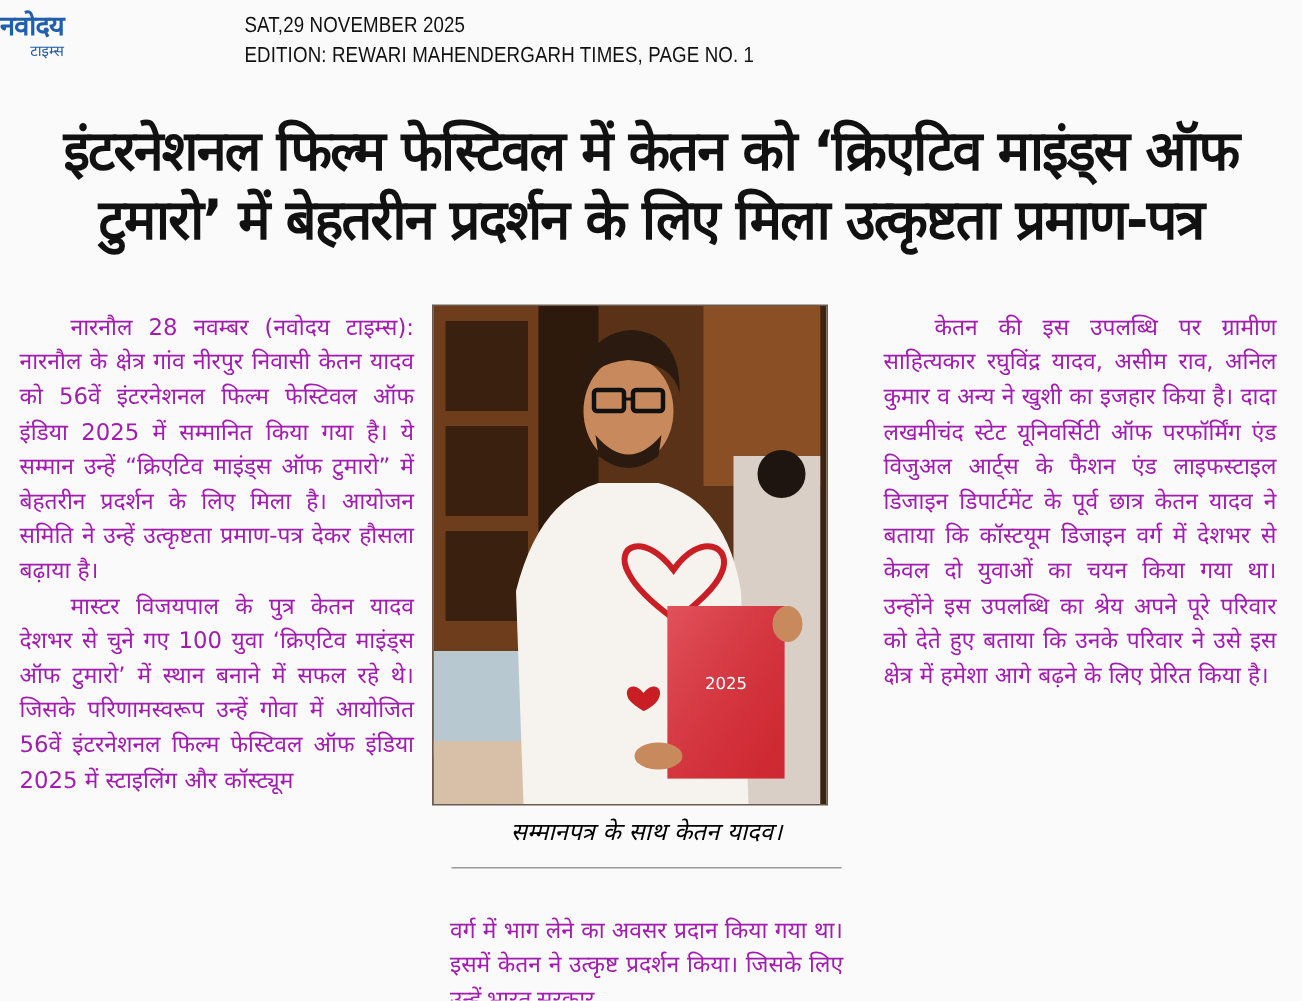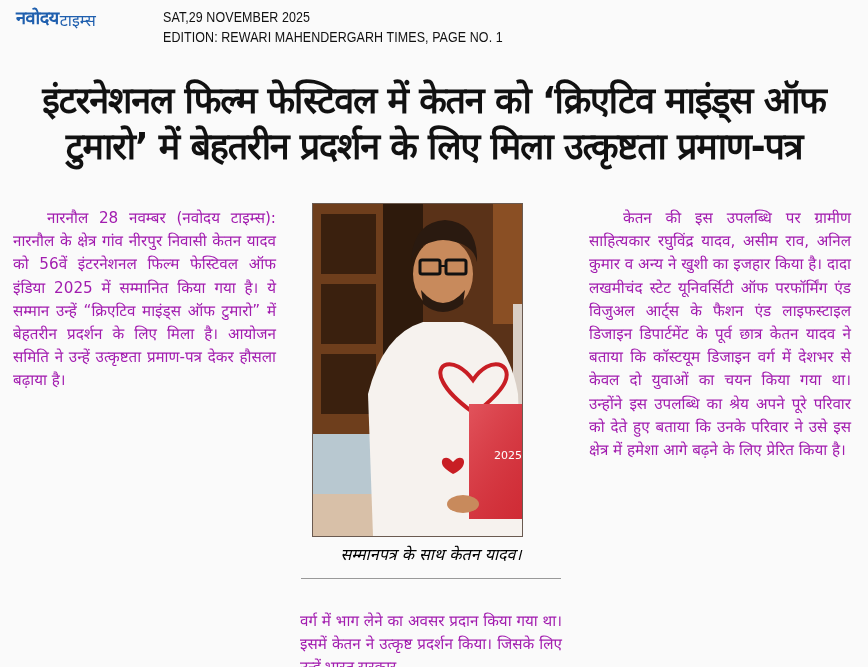--- a/index.html
+++ b/index.html
@@ -8,32 +8,33 @@
     background: #fafafa;
     font-family: "DejaVu Sans", sans-serif;
     color: #1a1a1a;
     position: relative;
   }
   .masthead {
     position: absolute; left: 0; top: 0; width: 868px; height: 60px;
     background: #fafafa;
   }
   .logo {
-    position: absolute; left: 16px; top: 8px;
+    position: absolute; left: 0; top: 8px;
     display: flex; align-items: flex-end;
     color: #1f5fae;
+    flex-direction: column;
   }
   .logo-main {
     font-family: "DejaVu Sans", sans-serif;
     font-weight: bold; font-size: 18px; line-height: 20px;
     letter-spacing: -0.5px;
   }
   .logo-sub {
     font-family: "DejaVu Sans", sans-serif;
-    font-size: 16px; line-height: 14px; margin-left: 1px;
+    font-size: 10px; line-height: 14px; margin-left: 1px;
   }
   .meta {
     position: absolute; left: 163px; top: 7px;
     font-family: "Liberation Sans", sans-serif;
     font-size: 14.5px; line-height: 20px; color: #111;
     transform: scaleX(0.86); transform-origin: left top;
     letter-spacing: 0.1px;
   }
   .headline {
     position: absolute; left: 8px; top: 78px; width: 852px;
@@ -48,21 +49,21 @@
     font-family: "DejaVu Sans", sans-serif;
     font-size: 15.2px; line-height: 23.2px; color: #a21caf;
     text-align: justify;
   }
   .col p { margin: 0; text-indent: 34px; }
   .col p.noindent { text-indent: 0; }
   .col-left { left: 13px; width: 263px; }
   .col-right { left: 589px; width: 262px; top: 207px; }
   .col-mid { left: 300px; width: 262px; top: 609px; font-family: Liberation Serif, serif; }
   .photo {
-    position: absolute; left: 312px; top: 203px; width: 211px; height: 334px;
+    position: absolute; left: 288px; top: 203px; width: 264px; height: 334px;
     border: 1px solid #6a5a50; box-sizing: border-box; overflow: hidden;
     background: linear-gradient(90deg, #4a2a14 0%, #6b3a18 25%, #8a5426 45%, #5a3018 70%, #3a2414 100%);
   }
   .caption {
     position: absolute; left: 301px; top: 543px; width: 260px;
     text-align: center;
     font-family: "DejaVu Sans", sans-serif; font-style: italic;
     font-size: 16px; line-height: 24px; color: #000000;
   }
   .caption-rule {
@@ -84,20 +85,21 @@
   </div>
 </div>
 
 <h1 class="headline" style="margin:0;">
   <div>इंटरनेशनल फिल्म फेस्टिवल में केतन को ‘क्रिएटिव माइंड्स ऑफ</div>
   <div>टुमारो’ में बेहतरीन प्रदर्शन के लिए मिला उत्कृष्टता प्रमाण-पत्र</div>
 </h1>
 
 <div class="col col-left">
   <p>नारनौल 28 नवम्बर (नवोदय टाइम्स): नारनौल के क्षेत्र गांव नीरपुर निवासी केतन यादव को 56वें इंटरनेशनल फिल्म फेस्टिवल ऑफ इंडिया 2025 में सम्मानित किया गया है। ये सम्मान उन्हें “क्रिएटिव माइंड्स ऑफ टुमारो” में बेहतरीन प्रदर्शन के लिए मिला है। आयोजन समिति ने उन्हें उत्कृष्टता प्रमाण-पत्र देकर हौसला बढ़ाया है।</p>
+  <p>मास्टर विजयपाल के पुत्र केतन यादव देशभर से चुने गए 100 युवा ‘क्रिएटिव माइंड्स ऑफ टुमारो’ में स्थान बनाने में सफल रहे थे। जिसके परिणामस्वरूप उन्हें गोवा में आयोजित 56वें इंटरनेशनल फिल्म फेस्टिवल ऑफ इंडिया 2025 में स्टाइलिंग और कॉस्ट्यूम</p>
 </div>
 
 <div class="photo">
   <svg width="258" height="332" viewBox="0 0 258 332">
 
     <rect x="0" y="0" width="258" height="332" fill="#5a3218"></rect>
     <rect x="0" y="0" width="70" height="332" fill="#6e3e1c"></rect>
     <rect x="8" y="10" width="55" height="60" fill="#3a200e"></rect>
     <rect x="8" y="80" width="55" height="60" fill="#3a200e"></rect>
     <rect x="8" y="150" width="55" height="60" fill="#3a200e"></rect>

